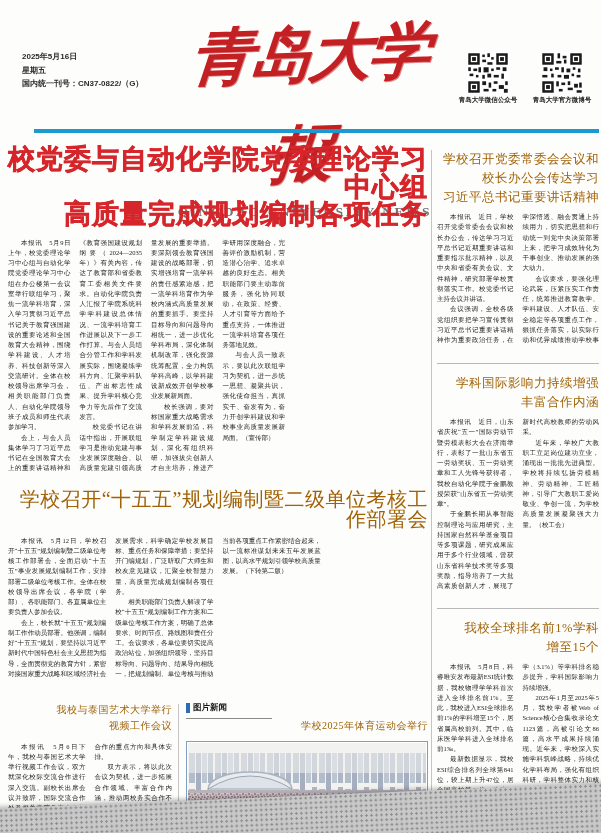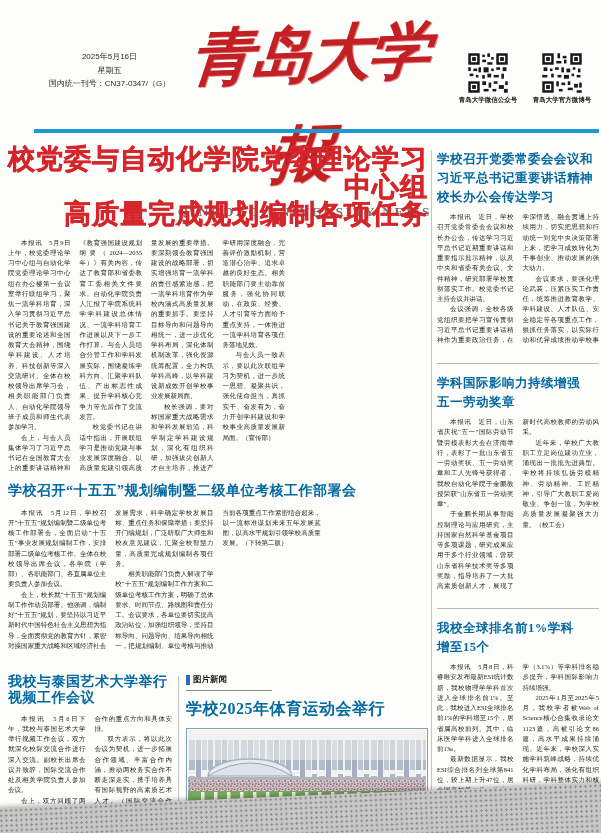--- a/index.html
+++ b/index.html
@@ -9,21 +9,21 @@
     background:#c9c9c9;
     position:relative; overflow:hidden;
   }
   .page {
     position:absolute; left:0; top:0; width:601px; height:833px;
     background:#fdfdfb; overflow:hidden;
   }
   
   .issue-info {
     position:absolute; left:22px; top:50px; width:175px;
-    text-align:center; font-size:8px; font-weight:normal; color:#2b2b2b;
+    text-align:left; font-size:8px; font-weight:bold; color:#2b2b2b;
     line-height:13.5px; font-family:"Liberation Sans","DejaVu Sans",sans-serif;
   }
   .masthead { position:absolute; left:160px; top:4px; width:290px; text-align:center; }
   .masthead-title {
     display:inline-block; font-size:62px; font-weight:bold; font-style:italic;
     color:#c32024; letter-spacing:-3px; line-height:100px;
     transform:skewX(-7deg) rotate(-2deg);
     text-shadow:1px 1px 0 rgba(195,32,36,.55);
     font-family:"Liberation Serif","DejaVu Serif",serif;
   }
@@ -43,23 +43,23 @@
   .right-zone { position:absolute; left:437px; top:150px; width:162px; }
   .vdiv-main { position:absolute; left:431px; top:150px; width:1px; height:648px; background:#c4c4c4; }
 
   
   .main-head {
     color:#d5262b; font-weight:bold; text-align:right;
     font-size:27px; line-height:27.5px; letter-spacing:1px;
     font-family:"Liberation Sans","DejaVu Sans",sans-serif;
     -webkit-text-stroke:.6px #d5262b;
   }
-  .serif-head { font-weight:bold; color:#0369a1; text-align:left; letter-spacing:.5px; }
-  .plan-head { font-size:14px; line-height:20px; margin-top:5px; }
-  .small-head { font-size:14px; line-height:16.5px; }
+  .serif-head { font-weight:normal; color:#a16207; text-align:right; letter-spacing:.5px; }
+  .plan-head { font-size:20px; line-height:20px; margin-top:13px; }
+  .small-head { font-size:10px; line-height:16.5px; }
   .right-head { font-size:12.5px; line-height:19px; }
 
   
   .cols {
     text-align:justify; color:#242424; font-size:6.5px; line-height:1.58;
     column-gap:9px; column-fill:auto; overflow:hidden;
     font-family:"Liberation Serif","DejaVu Serif",serif;
   }
   .cols p { text-indent:2em; }
   .main-body { margin-top:9px; height:238px; column-count:6; }
@@ -73,21 +73,21 @@
 
   
   .bottom-row { display:flex; margin-top:14px; }
   .bl-art { width:164px; }
   .vdiv-bottom { width:1px; background:#c4c4c4; margin:2px 7px 0 6px; }
   .photo-news { width:242px; }
   .pn-label-row { display:flex; align-items:center; border-bottom:1px solid #8a8a8a; padding-bottom:4px; width:86px; }
   .pn-bar { width:4px; height:10px; background:#2e6db4; margin-right:3px; }
   .pn-label { font-size:8.5px; font-weight:bold; color:#1a1a1a;
     font-family:"Liberation Sans","DejaVu Sans",sans-serif; }
-  .pn-head { font-size:16px; margin-top:8px; }
+  .pn-head { font-size:10px; margin-top:0; }
   .photo-frame { margin-top:8px; border:1px solid #7f9fc0; background:#fff; padding:1px; }
   .photo-svg { width:100%; height:92px; display:block; }
   .caption-box {
     margin-top:4px; border:1px solid #3a3a3a; padding:4px 6px;
     font-size:6.5px; line-height:1.55; color:#222; text-align:justify;
   }
 
   
   .scan-edge {
     position:absolute; left:-30px; width:700px; height:90px; bottom:-52px;
@@ -99,21 +99,21 @@
   }
 </style>
 </head>
 <body>
 
 <div class="page">
 
   <div class="issue-info">
     <div>2025年5月16日</div>
     <div>星期五</div>
-    <div>国内统一刊号：CN37-0347/（G）</div>
+    <div>国内统一刊号：CN37-0822/（G）</div>
   </div>
 
   <div class="masthead">
     <span class="masthead-title">青岛大学报</span>
     <div class="masthead-sub">QINGDAO UNIVERSITY NEWS</div>
   </div>
 
   <div class="qr-area">
     <div class="qr-box">
       <svg class="qr-svg" viewBox="0 0 33 33">
@@ -301,36 +301,36 @@
         </div>
       </div>
     </div>
   </div>
 
   <div class="right-zone">
 
     <div>
       <div class="serif-head right-head">
         <div>学校召开党委常委会会议和</div>
+        <div>校长办公会传达学习</div>
         <div>习近平总书记重要讲话精神</div>
-        <div>校长办公会传达学习</div>
       </div>
       <div class="cols r-body r-body-1">
           <p>本报讯　近日，学校召开党委常委会会议和校长办公会，传达学习习近平总书记近期重要讲话和重要指示批示精神，以及中央和省委有关会议、文件精神，研究部署学校贯彻落实工作。校党委书记主持会议并讲话。</p>
           <p>会议强调，全校各级党组织要把学习宣传贯彻习近平总书记重要讲话精神作为重要政治任务，在学深悟透、融会贯通上持续用力，切实把思想和行动统一到党中央决策部署上来，把学习成效转化为干事创业、推动发展的强大动力。</p>
           <p>会议要求，要强化理论武装，压紧压实工作责任，统筹推进教育教学、学科建设、人才队伍、安全稳定等各项重点工作，狠抓任务落实，以实际行动和优异成绩推动学校事业高质量发展。（党委办公室）</p>
         </div>
     </div>
 
     <hr class="rule">
 
     <div>
       <div class="serif-head right-head">
         <div>学科国际影响力持续增强</div>
-        <div>五一劳动奖章</div>
+        <div>丰富合作内涵</div>
       </div>
       <div class="cols r-body r-body-2">
           <p>本报讯　近日，山东省庆祝“五一”国际劳动节暨劳模表彰大会在济南举行，表彰了一批山东省五一劳动奖状、五一劳动奖章和工人先锋号获得者，我校自动化学院于金鹏教授荣获“山东省五一劳动奖章”。</p>
           <p>于金鹏长期从事智能控制理论与应用研究，主持国家自然科学基金项目等多项课题，研究成果应用于多个行业领域，曾获山东省科学技术奖等多项奖励，指导培养了一大批高素质创新人才，展现了新时代高校教师的劳动风采。</p>
           <p>近年来，学校广大教职工立足岗位建功立业，涌现出一批批先进典型。学校将持续弘扬劳模精神、劳动精神、工匠精神，引导广大教职工爱岗敬业、争创一流，为学校高质量发展凝聚强大力量。（校工会）</p>
         </div>
     </div>
 
     <hr class="rule">
 

